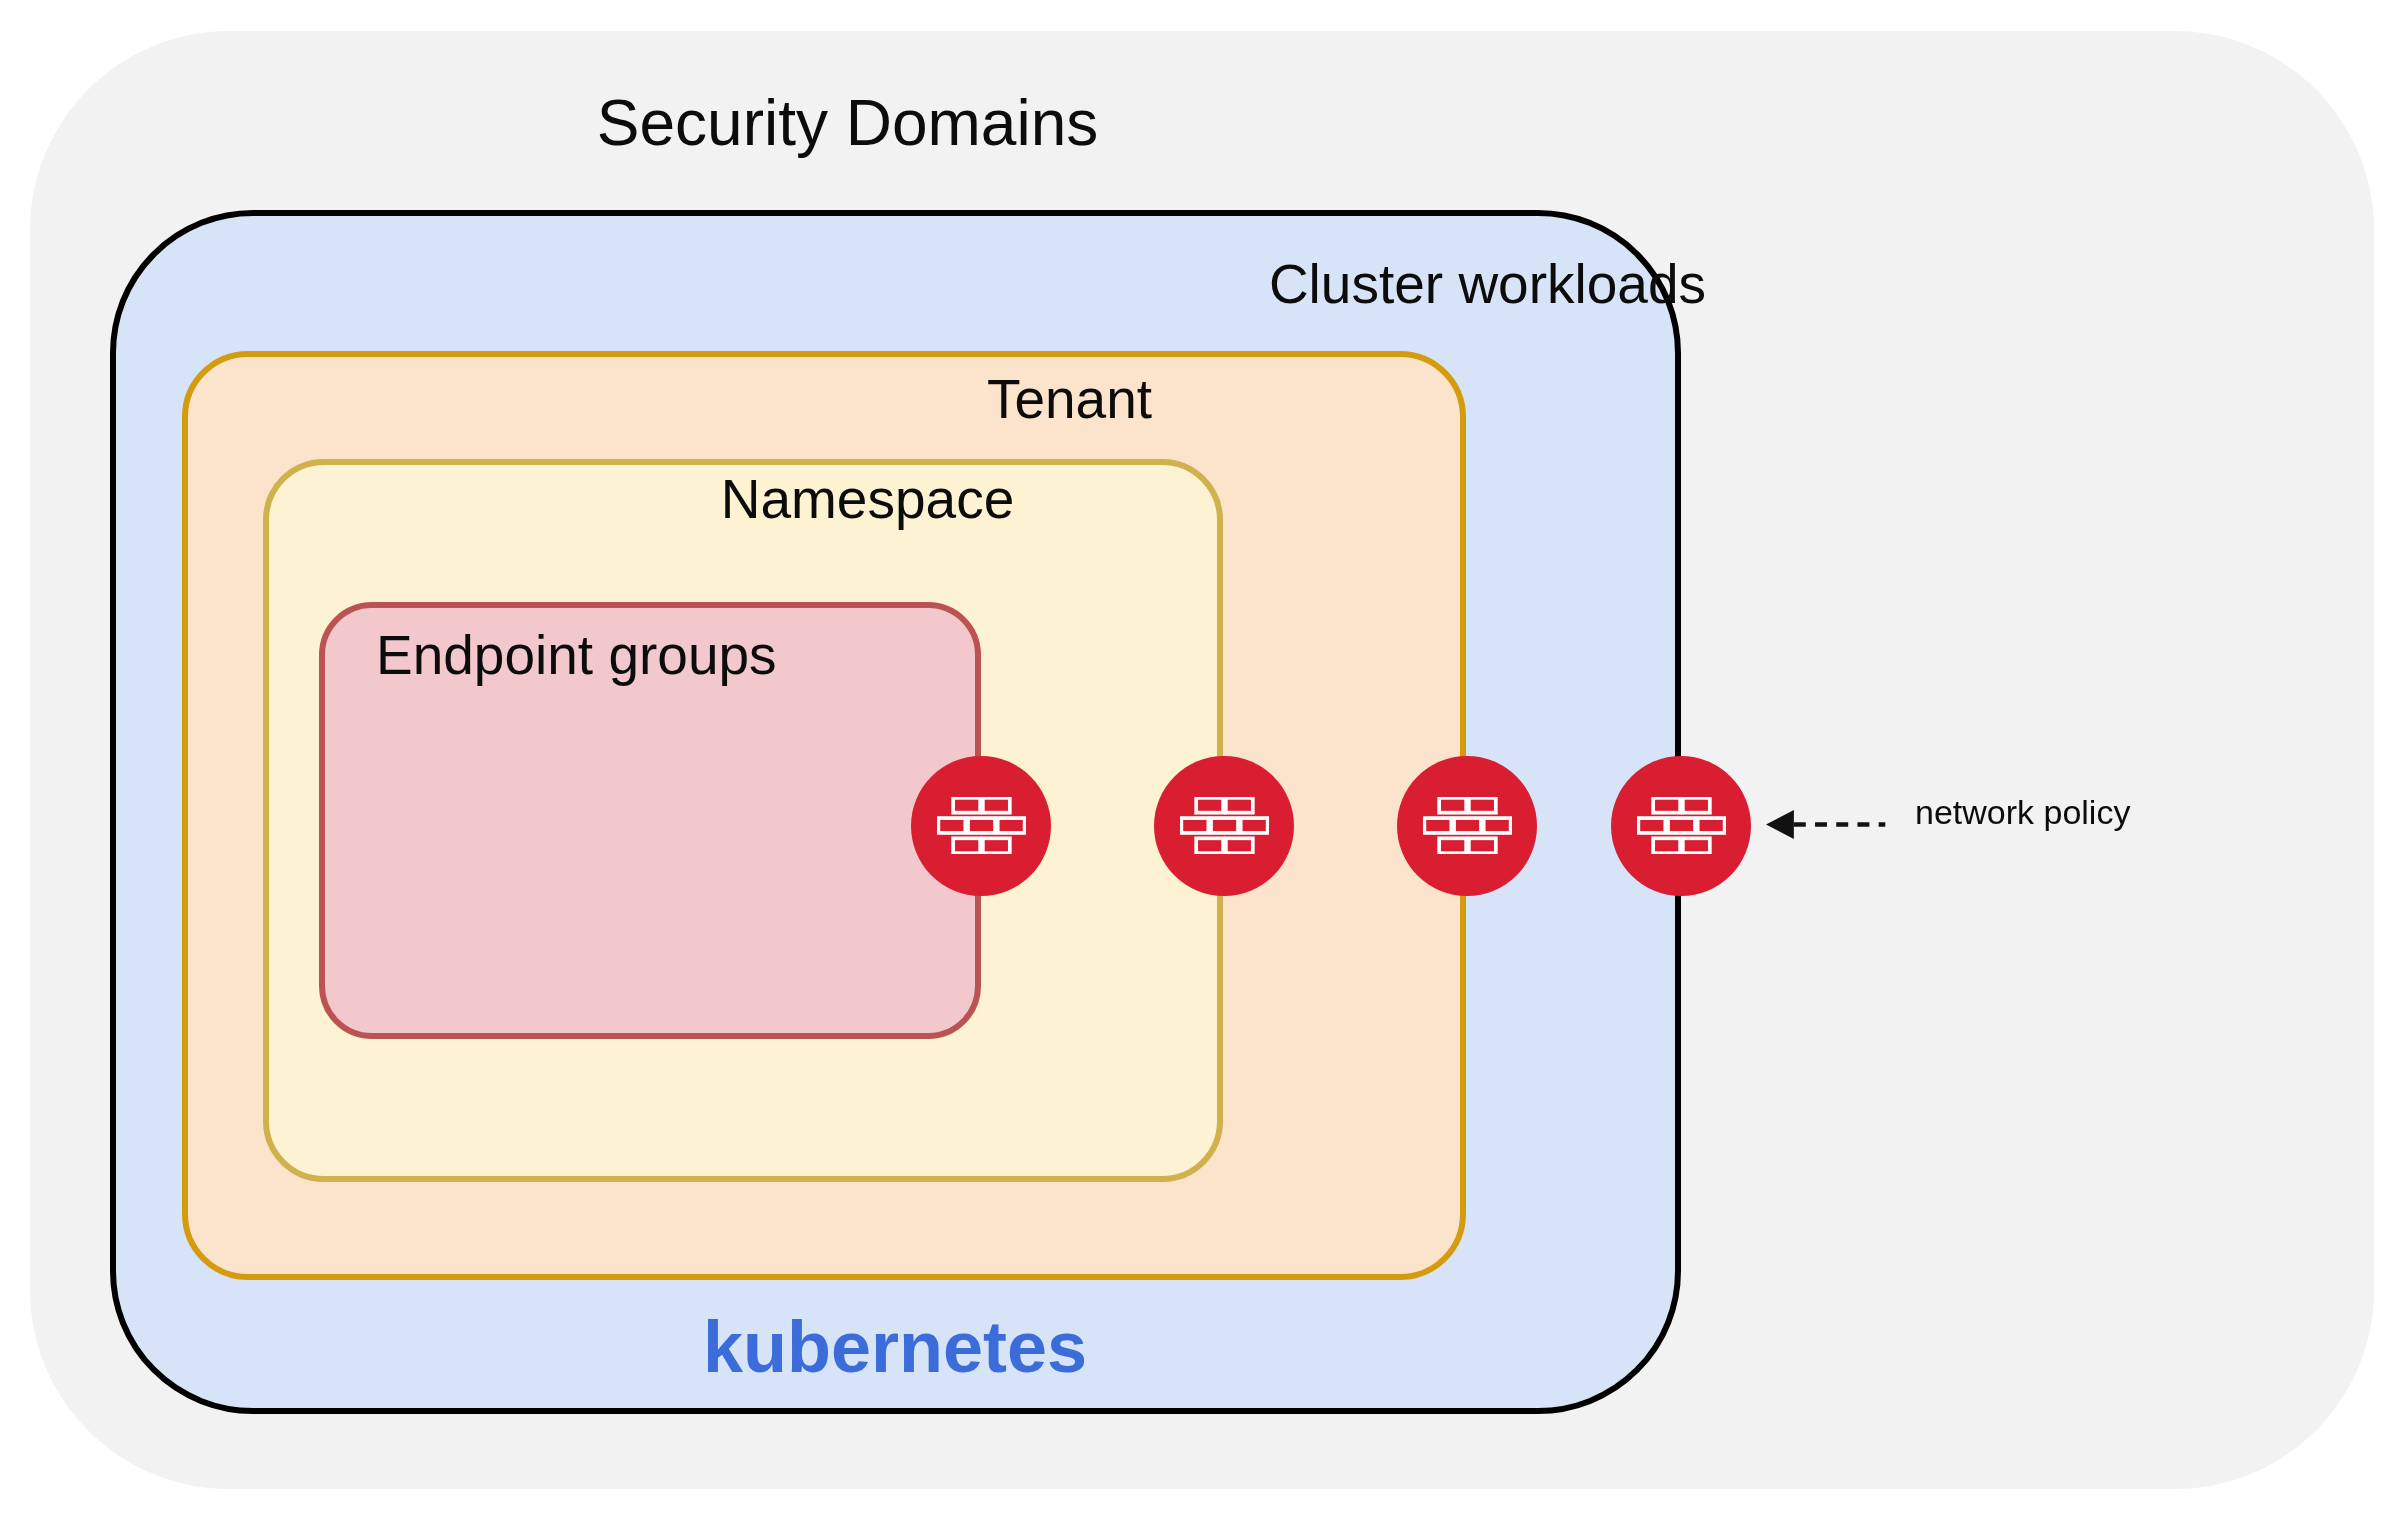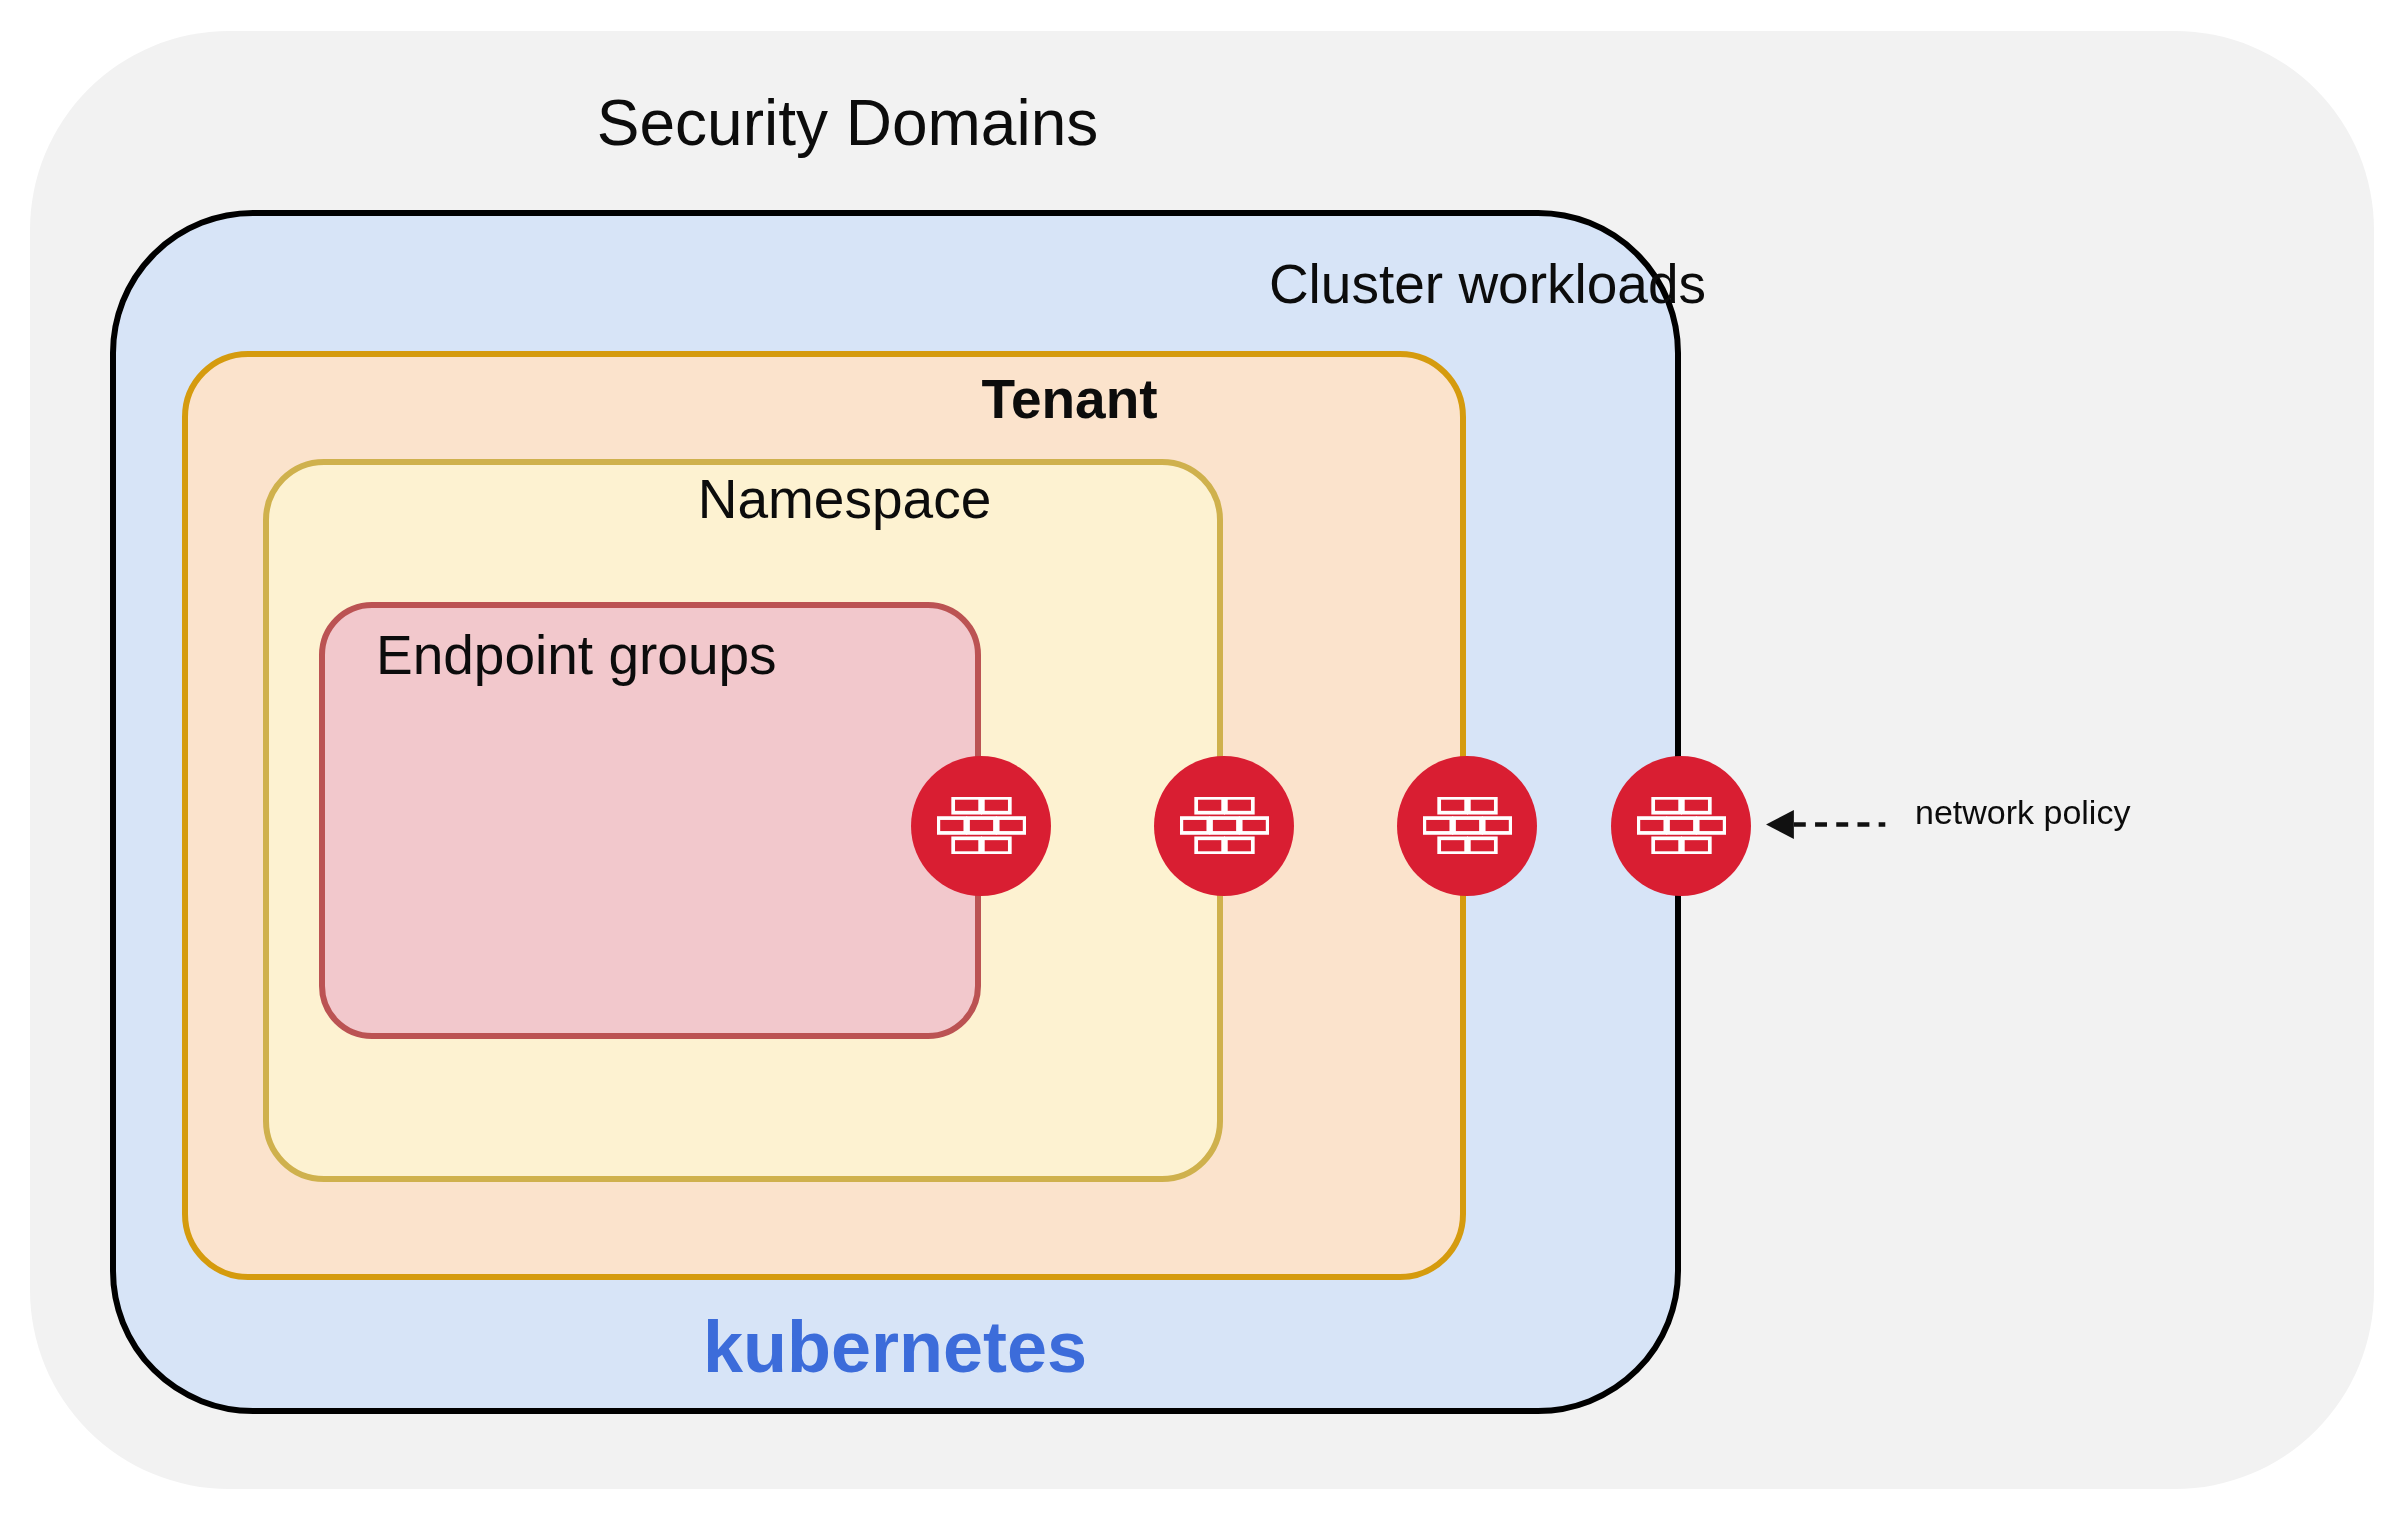--- a/index.html
+++ b/index.html
@@ -66,24 +66,24 @@
   .diagram-title {
     left: 515px; top: 85px; width: 665px;
     font-size: 64px; text-align: center;
   }
   .cluster-label {
     left: 1041px; top: 251px; width: 665px;
     font-size: 55px; text-align: right;
   }
   .tenant-label {
     left: 870px; top: 366px; width: 399px;
-    font-size: 55px; text-align: center; font-weight: bold;
+    font-size: 55px; text-align: center;
   }
   .namespace-label {
-    left: 645px; top: 466px; width: 399px;
+    left: 668px; top: 466px; width: 399px;
     font-size: 55px; text-align: center;
   }
   .endpoint-label {
     left: 376px; top: 622px;
     font-size: 55px;
   }
   .kubernetes-label {
     left: 629px; top: 1304px; width: 532px;
     font-size: 72px; font-weight: bold; text-align: center;
     color: #3c6cda;

